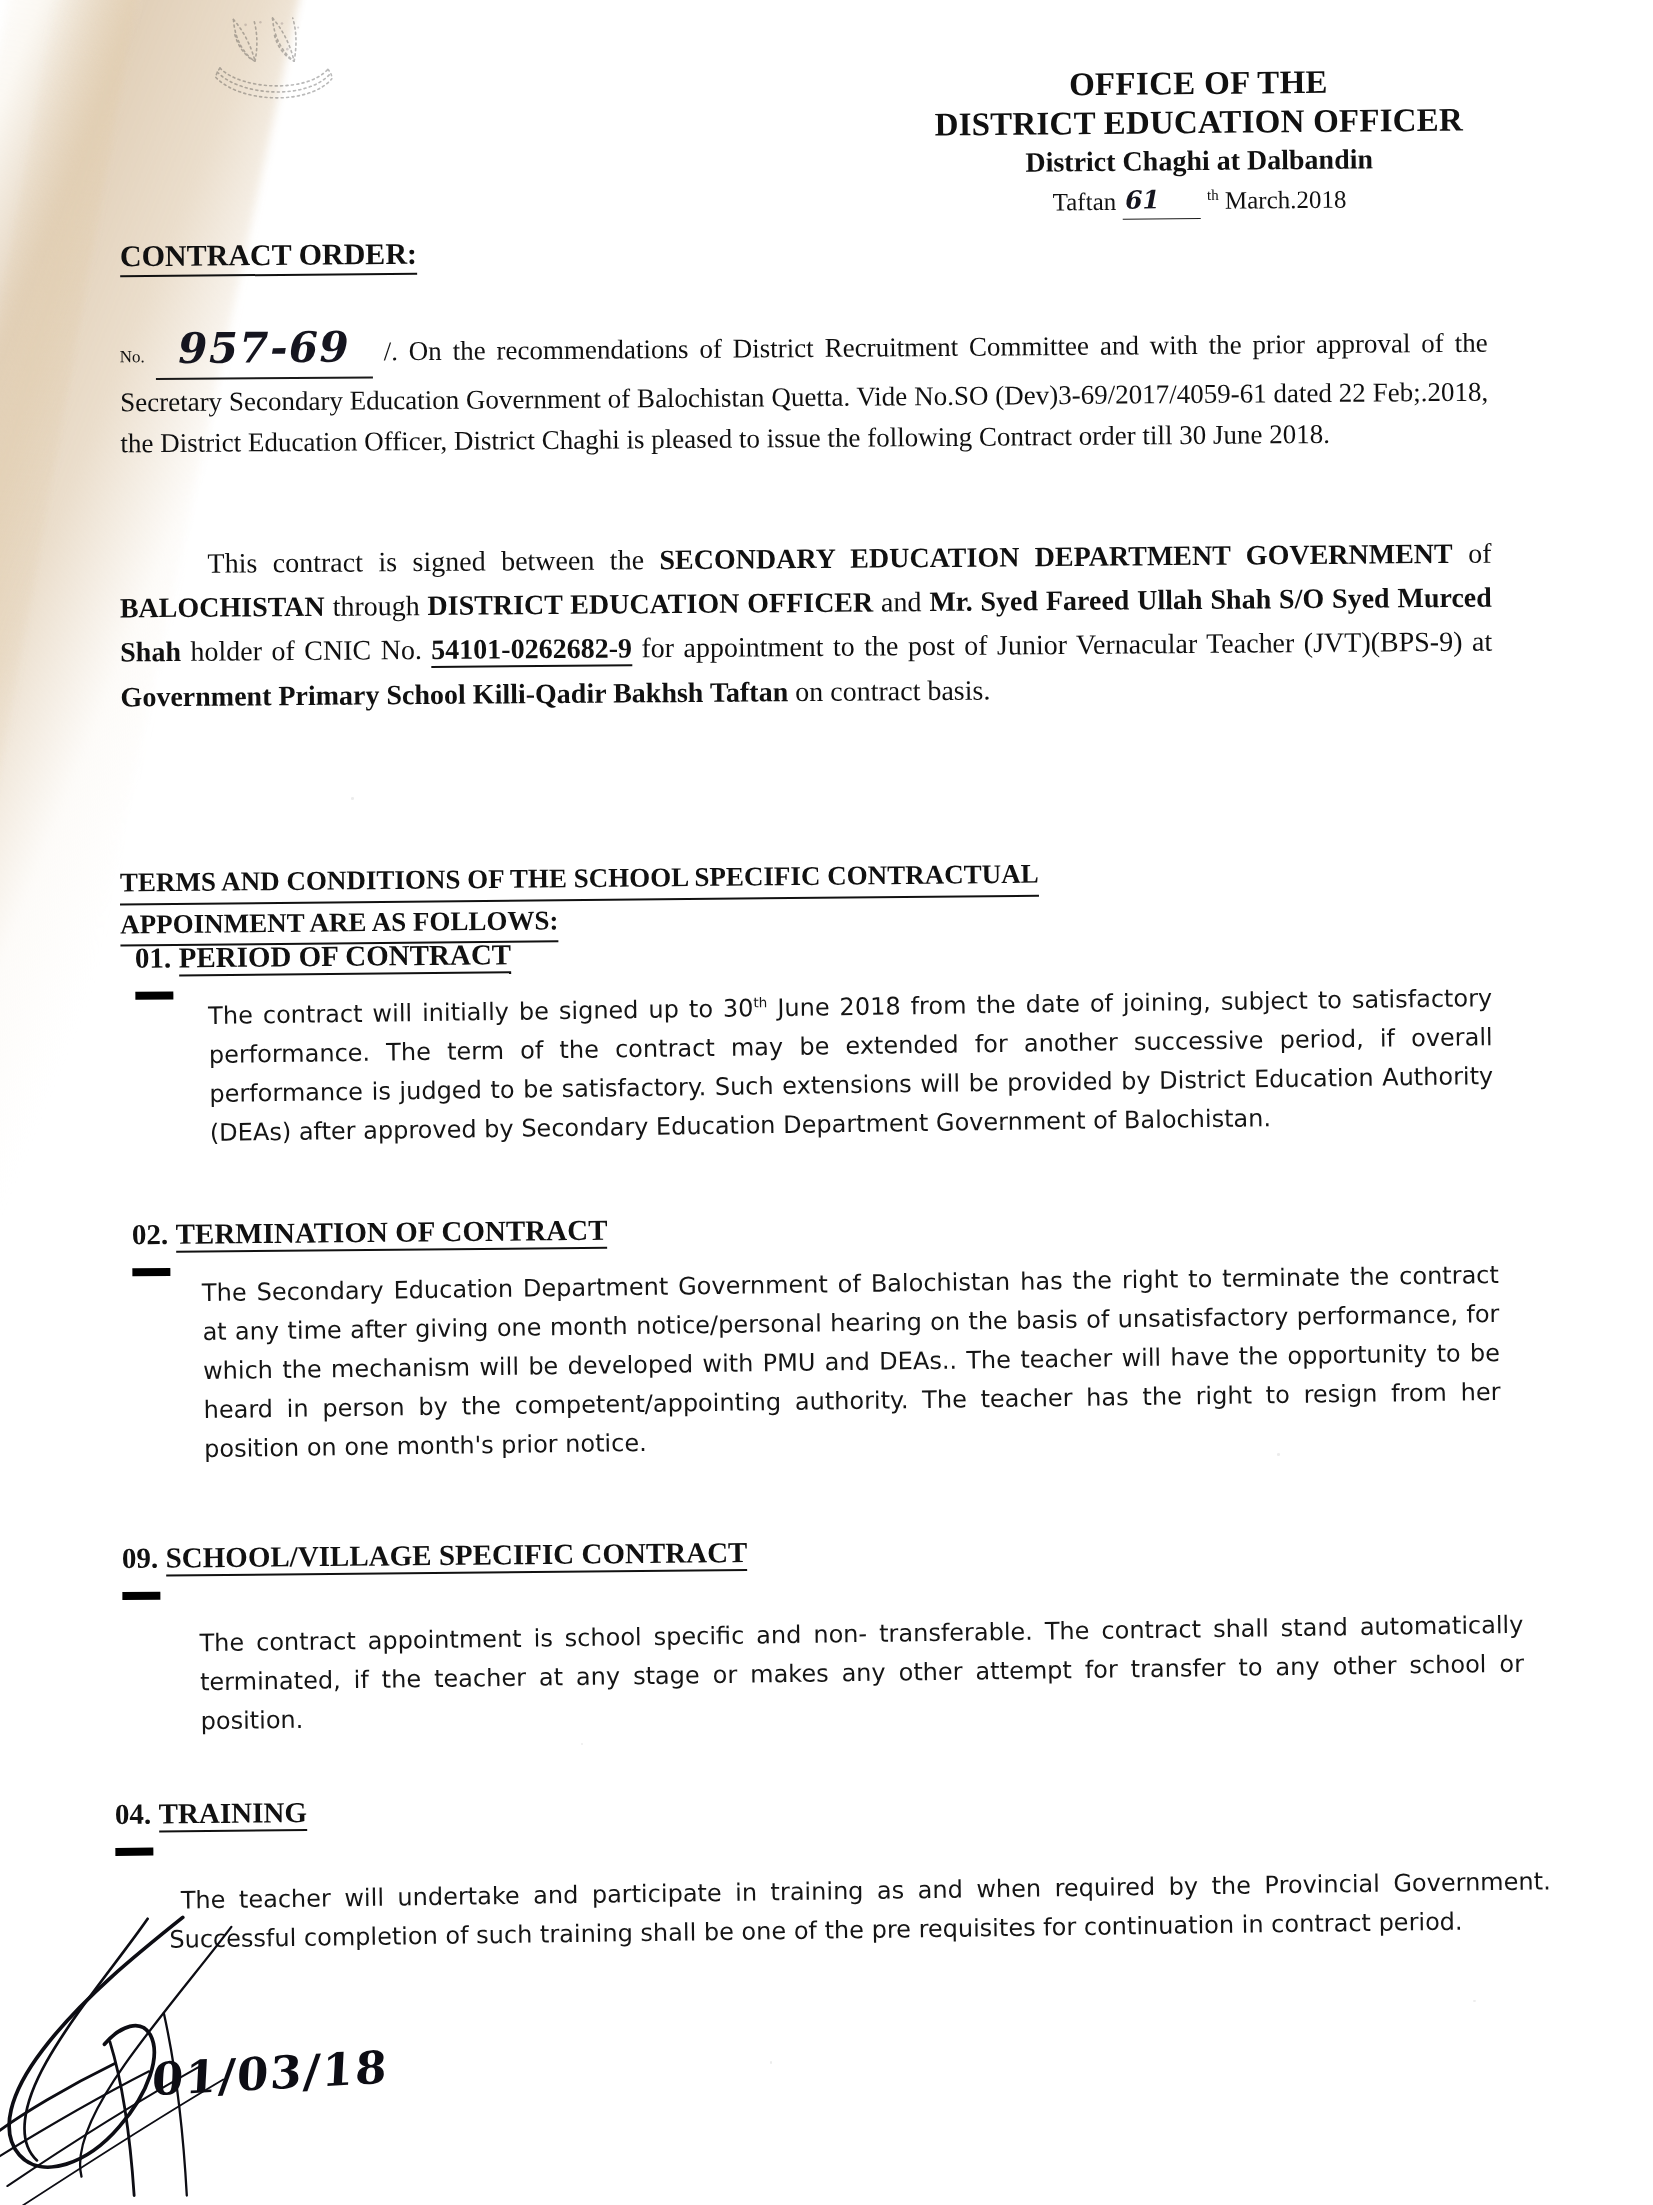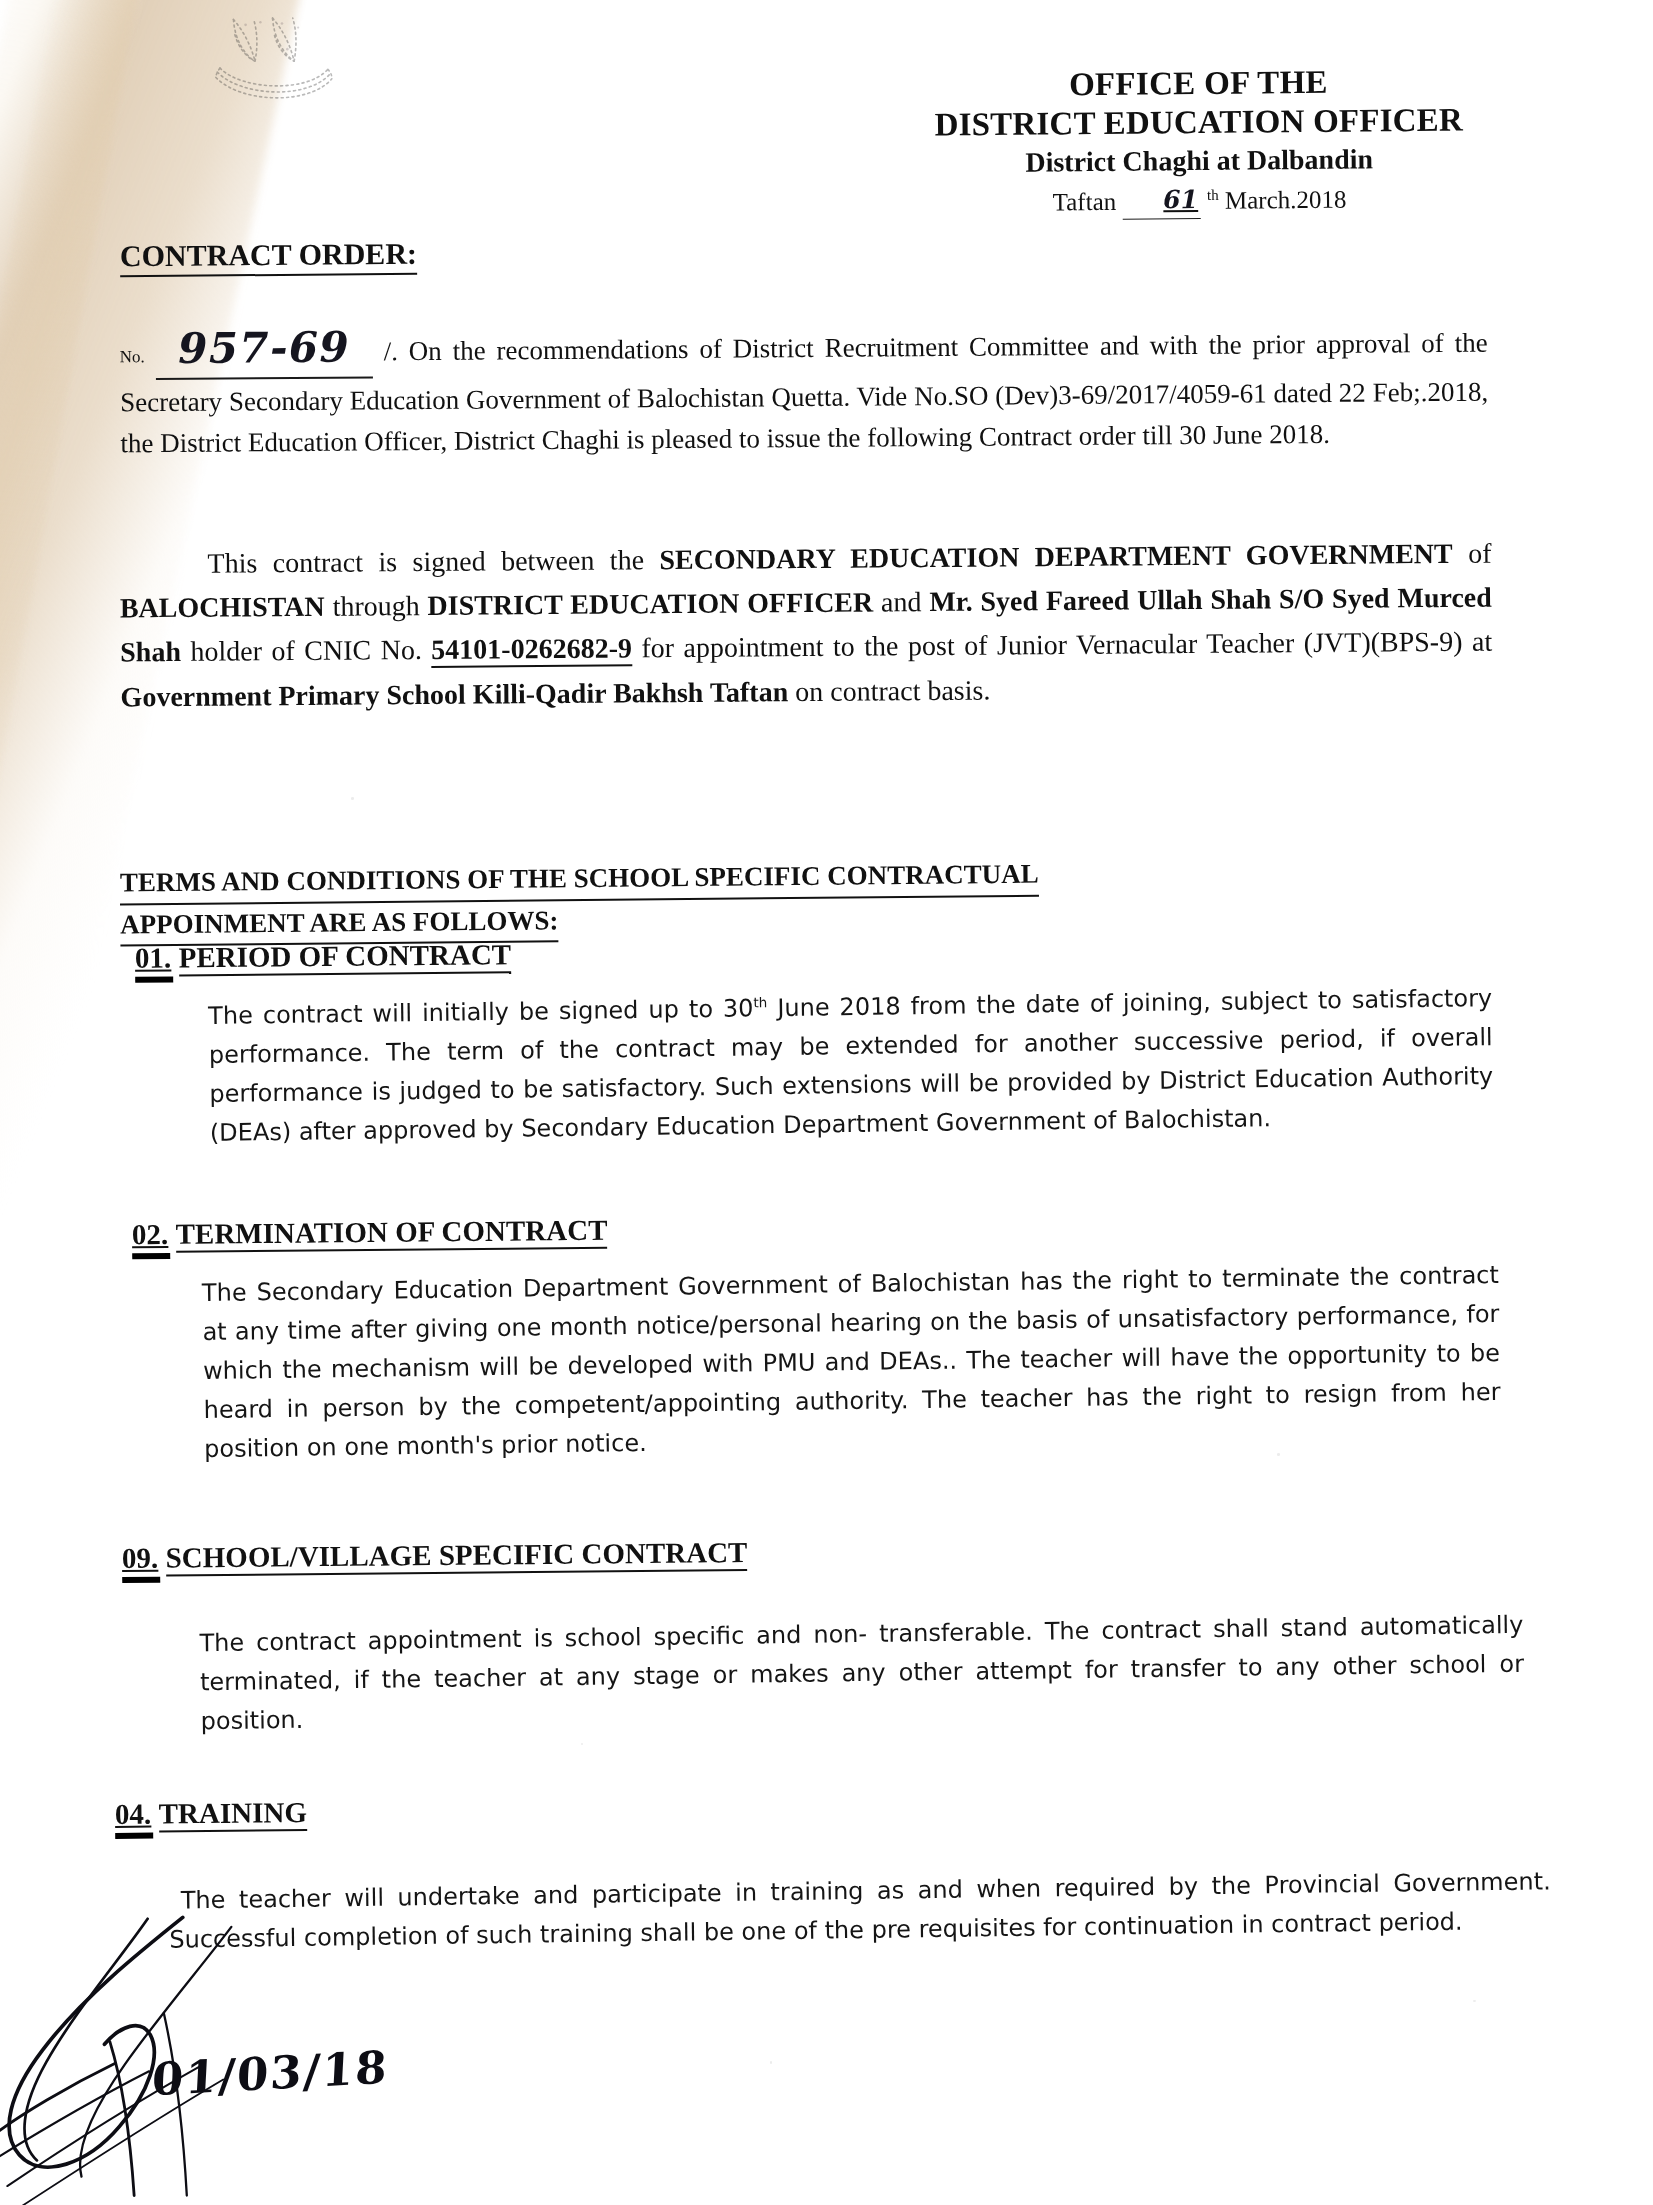--- a/index.html
+++ b/index.html
@@ -109,25 +109,24 @@
   .hw {
     font-family: "DejaVu Serif", serif;
     font-style: italic;
     font-weight: bold;
     color: #15151f;
   }
   .date-blank {
     display: inline-block;
     min-width: 73px;
     border-bottom: 1.7px solid #1a1a1a;
-    text-align: right;
+    text-align: left;
     padding: 0 2.7px;
     position: relative;
     top: -1.4px;
-    text-decoration: underline;
   }
   .sup { font-size: 15px; vertical-align: super; margin-top: 44px; }
 
   
   .contract-order-label {
     position: absolute;
     left: 120px;
     top: 238px;
     font-family: "Liberation Serif", "DejaVu Serif", serif;
     font-weight: bold;
@@ -204,24 +203,23 @@
 
   
   .sec-title {
     position: absolute;
     font-weight: bold;
     font-size: 29px;
     white-space: nowrap;
     transform: rotate(-0.55deg);
   }
   .sec-title .num {
-    border-bottom: 6px solid #000000;
-    padding-bottom: 3px;
+    border-bottom: 8px solid #000000;
+    padding-bottom: 18px;
     padding-right: 1.4px;
-    text-decoration: underline;
   }
   .sec-title .ttl {
     border-bottom: 2px solid #111;
     padding-bottom: 1.4px;
     margin-left: 6px;
   }
 
   .sec-body {
     position: absolute;
     font-family: "DejaVu Sans", "Liberation Sans", sans-serif;

